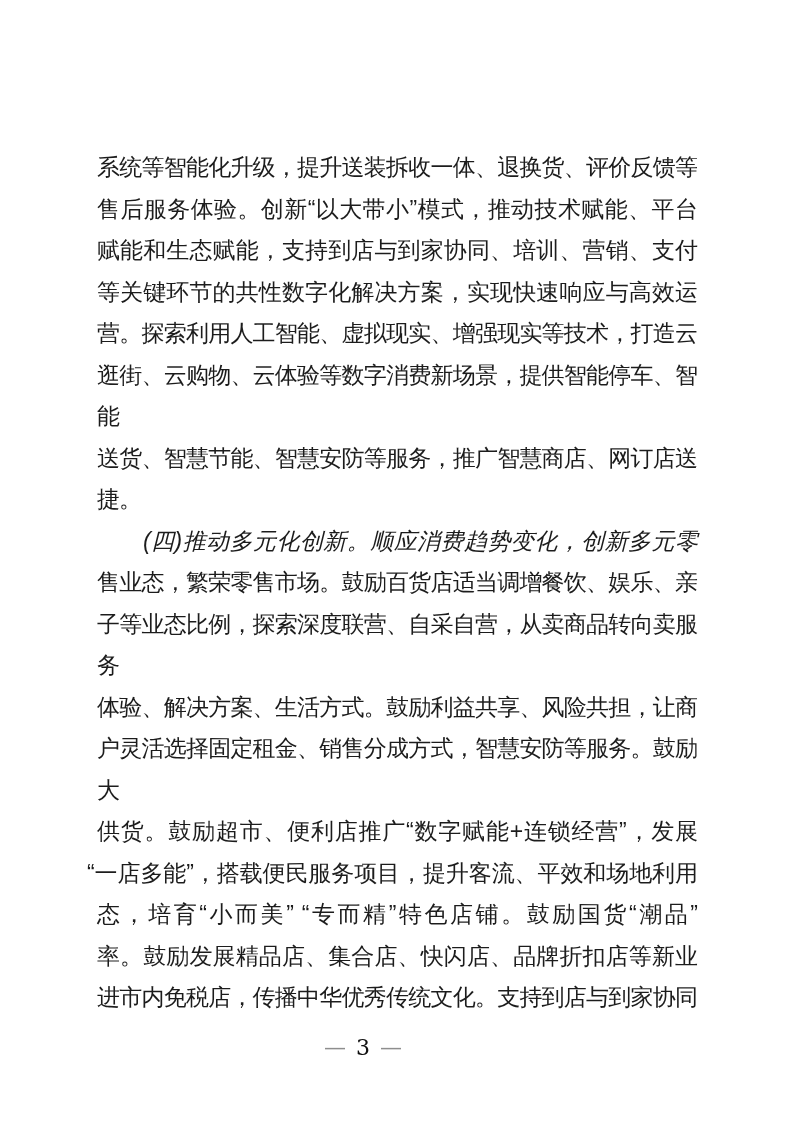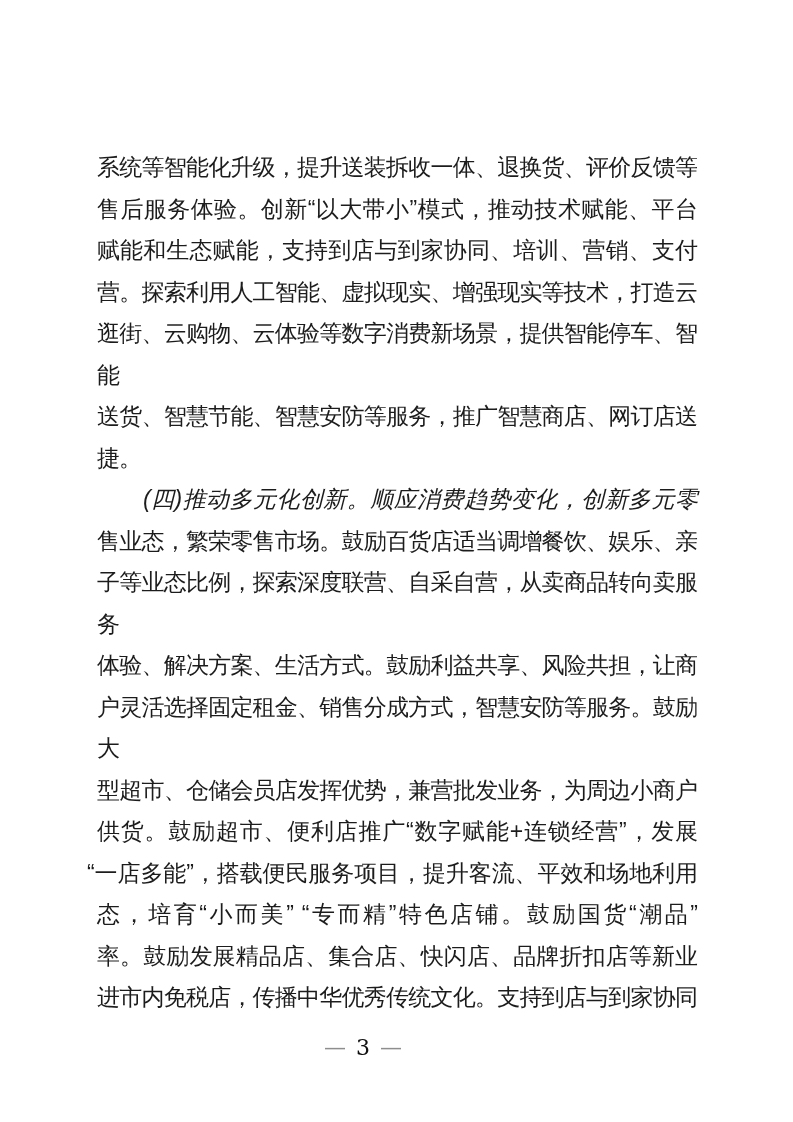--- a/index.html
+++ b/index.html
@@ -64,31 +64,31 @@
 </style>
 </head>
 <body>
 
 <main class="page">
 
   <section class="text-block">
     <p class="line">系统等智能化升级，提升送装拆收一体、退换货、评价反馈等</p>
     <p class="line">售后服务体验。创新“以大带小”模式，推动技术赋能、平台</p>
     <p class="line">赋能和生态赋能，支持到店与到家协同、培训、营销、支付</p>
+    <p class="line">等关键环节的共性数字化解决方案，实现快速响应与高效运</p>
     <p class="line">营。探索利用人工智能、虚拟现实、增强现实等技术，打造云</p>
     <p class="line">逛街、云购物、云体验等数字消费新场景，提供智能停车、智能</p>
     <p class="line">送货、智慧节能、智慧安防等服务，推广智慧商店、网订店送</p>
     <p class="line short">捷。</p>
 
     <p class="line indent">(四)推动多元化创新。顺应消费趋势变化，创新多元零</p>
     <p class="line">售业态，繁荣零售市场。鼓励百货店适当调增餐饮、娱乐、亲</p>
     <p class="line">子等业态比例，探索深度联营、自采自营，从卖商品转向卖服务</p>
     <p class="line">体验、解决方案、生活方式。鼓励利益共享、风险共担，让商</p>
     <p class="line">户灵活选择固定租金、销售分成方式，智慧安防等服务。鼓励大</p>
-    <p class="line">型超市、仓储会员店发挥优势，兼营批发业务，为周边小商户</p>
     <p class="line">供货。鼓励超市、便利店推广“数字赋能+连锁经营”，发展</p>
     <p class="line hang">“一店多能”，搭载便民服务项目，提升客流、平效和场地利用</p>
     <p class="line">态，培育“小而美” “专而精”特色店铺。鼓励国货“潮品”</p>
     <p class="line">率。鼓励发展精品店、集合店、快闪店、品牌折扣店等新业</p>
     <p class="line">进市内免税店，传播中华优秀传统文化。支持到店与到家协同</p>
   </section>
 
   <footer class="page-footer">
     <span class="footer-dash">—</span>
     <span class="page-num">3</span>

